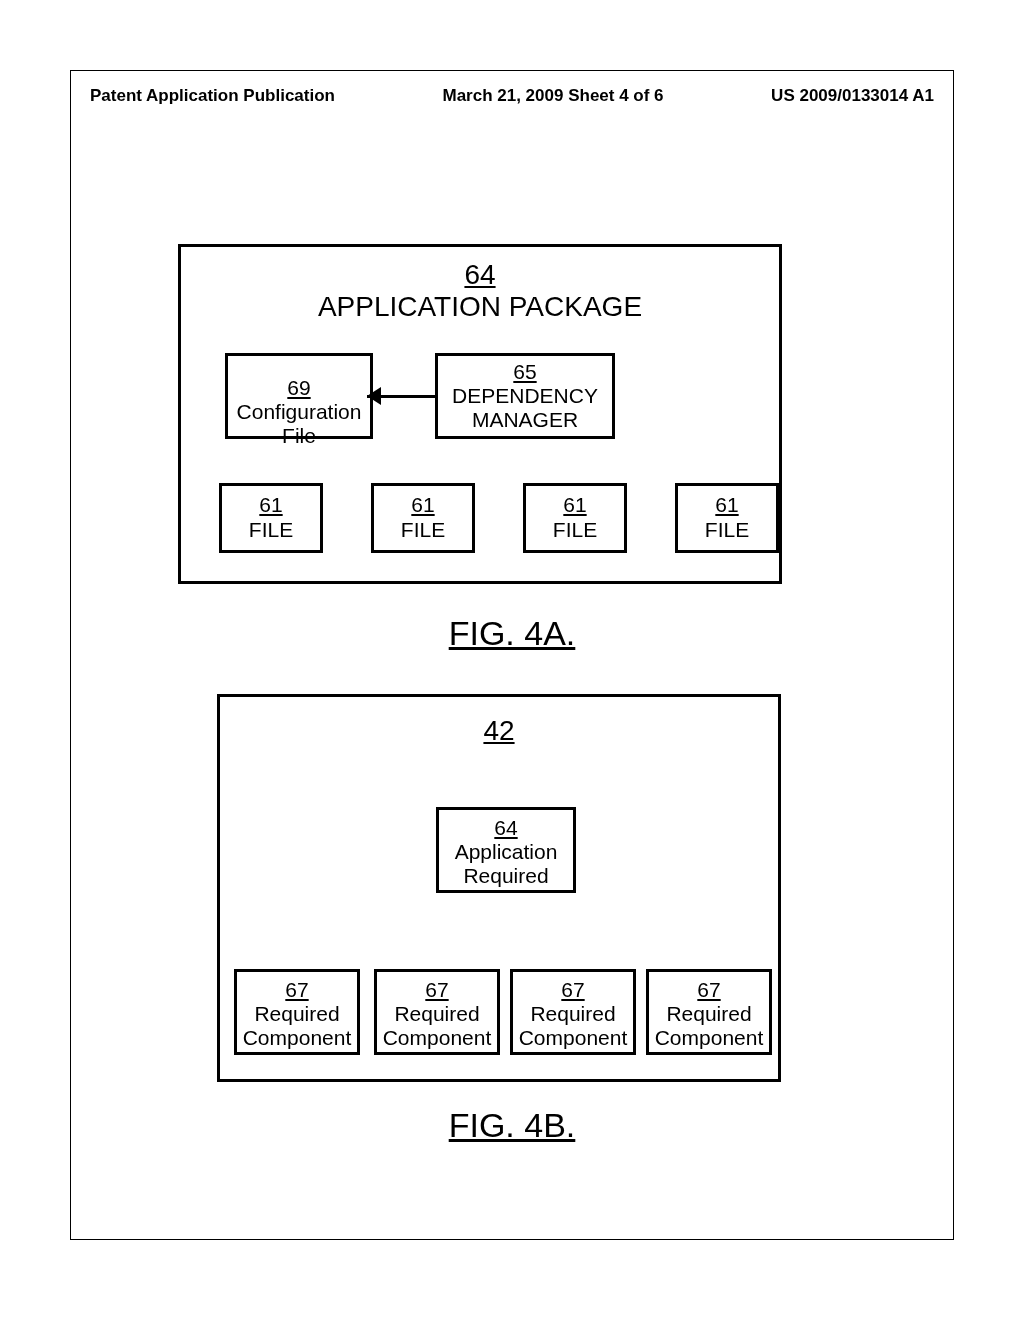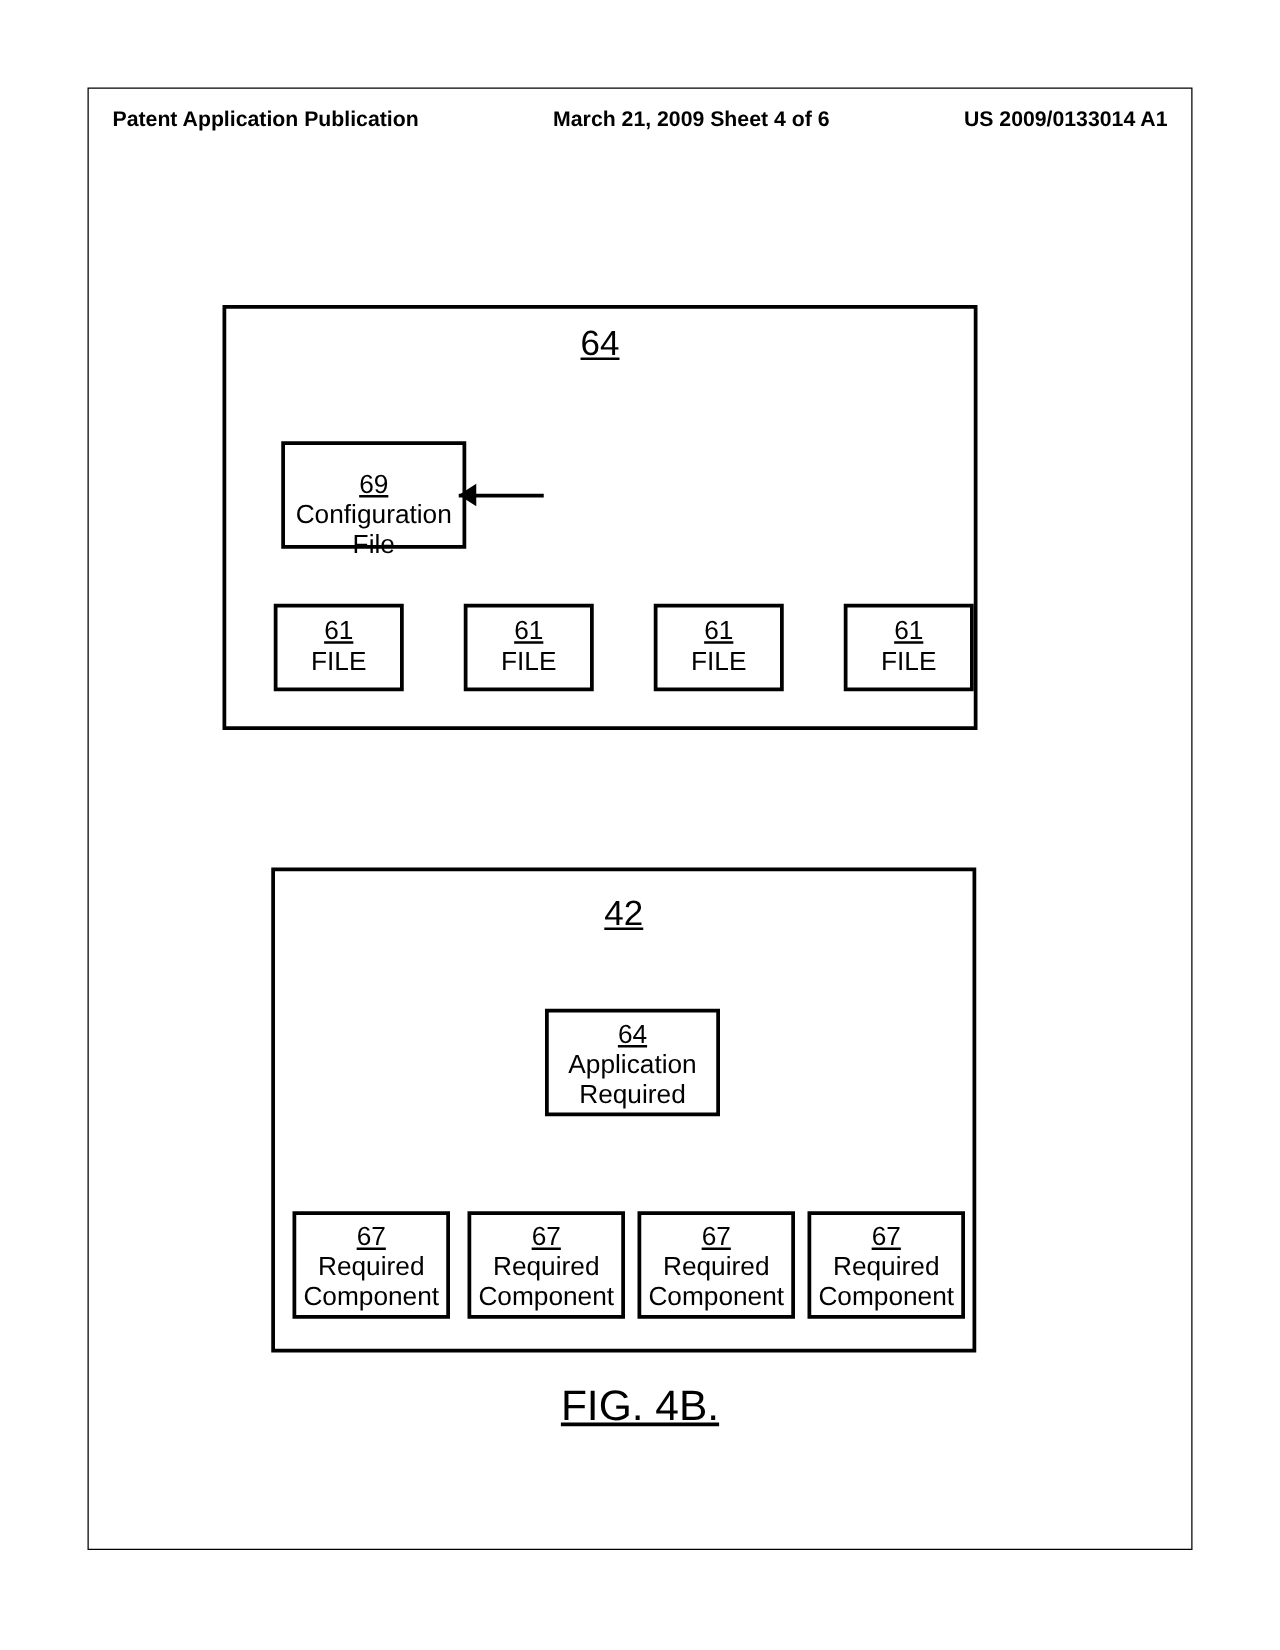--- a/index.html
+++ b/index.html
@@ -168,27 +168,33 @@
   <div class="page-border"></div>
 
   <div class="header">
     <div class="pub">Patent Application Publication</div>
     <div class="mid">March 21, 2009  Sheet 4 of 6</div>
     <div class="rt">US 2009/0133014 A1</div>
   </div>
 
   <div class="fig4a-box">
     <div class="fig4a-title-num">64</div>
+    <div class="fig4a-title-txt">APPLICATION PACKAGE</div>
 
     <div class="box b69">
       <span class="num">69</span>
       <span class="lbl">Configuration</span>
       <span class="lbl">File</span>
     </div>
 
+    <div class="box b65">
+      <span class="num">65</span>
+      <span class="lbl">DEPENDENCY</span>
+      <span class="lbl">MANAGER</span>
+    </div>
 
     <div class="arrow-line"></div>
     <div class="arrow-head"></div>
 
     <div class="box b61 a">
       <span class="num">61</span>
       <span class="lbl">FILE</span>
     </div>
     <div class="box b61 b">
       <span class="num">61</span>
@@ -197,20 +203,21 @@
     <div class="box b61 c">
       <span class="num">61</span>
       <span class="lbl">FILE</span>
     </div>
     <div class="box b61 d">
       <span class="num">61</span>
       <span class="lbl">FILE</span>
     </div>
   </div>
 
+  <div class="fig-caption cap4a">FIG. 4A.</div>
 
   <div class="fig4b-box">
     <div class="fig4b-title-num">42</div>
 
     <div class="box b64">
       <span class="num">64</span>
       <span class="lbl">Application</span>
       <span class="lbl">Required</span>
     </div>
 

